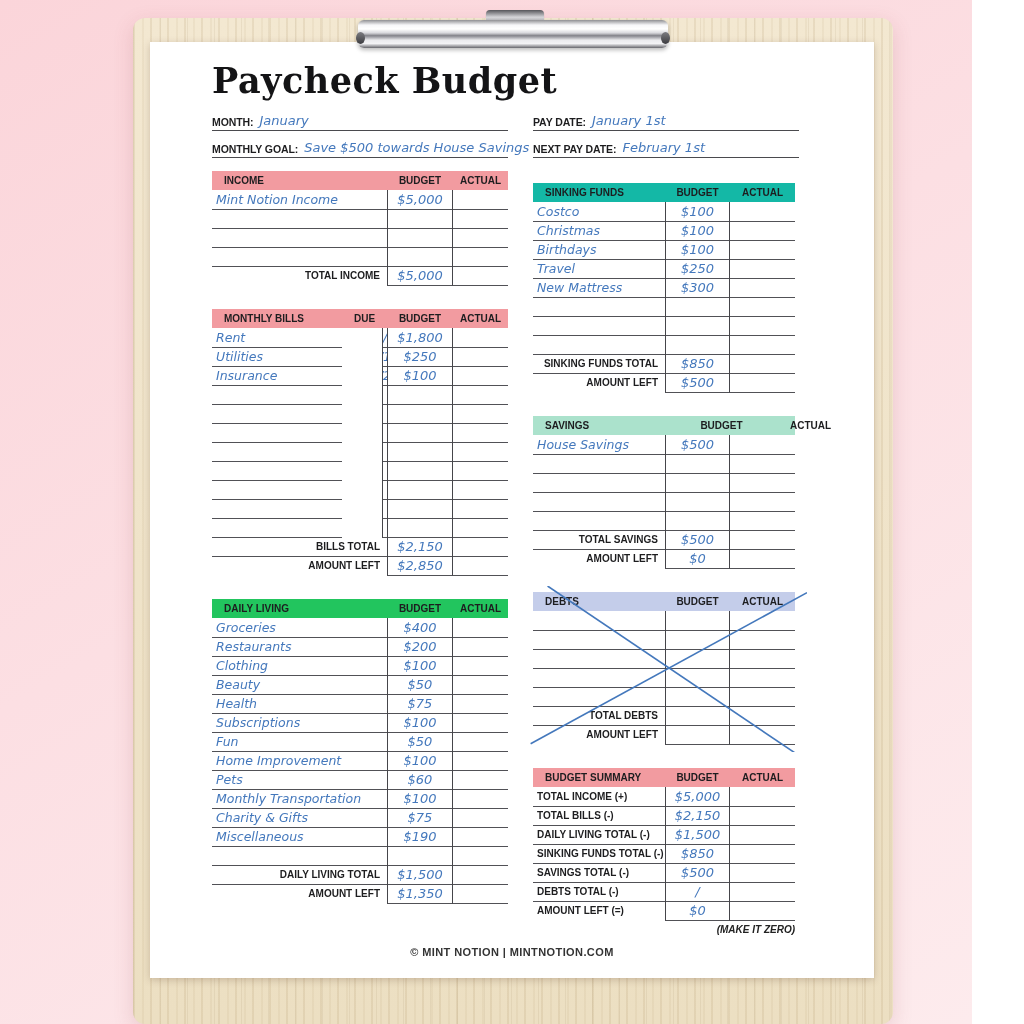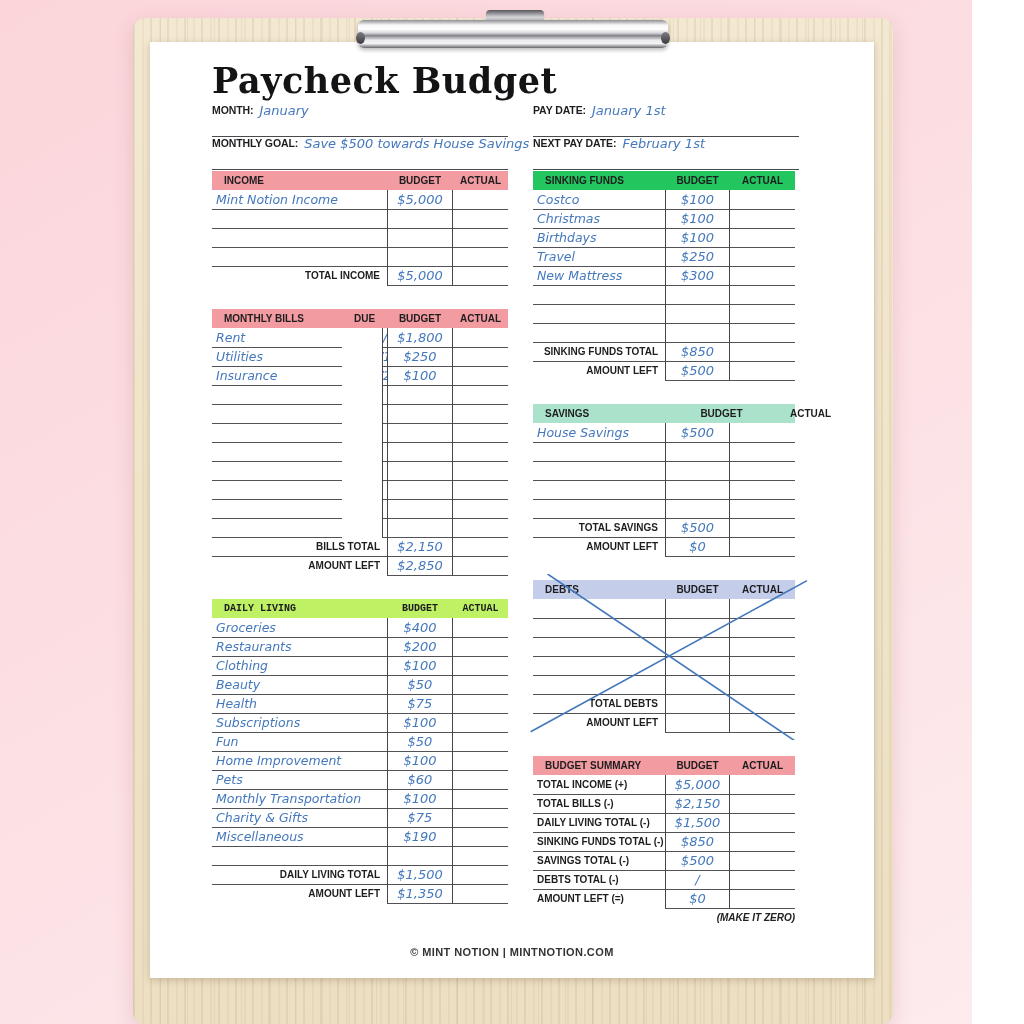--- a/index.html
+++ b/index.html
@@ -23,21 +23,21 @@
     background:linear-gradient(180deg,#8f8f93 0%,#f7f7f9 18%,#ffffff 32%,#d9d9dd 46%,#83838a 56%,#ebebee 72%,#f3f3f5 84%,#66666c 100%);
     box-shadow:0 2px 4px rgba(0,0,0,.28);}
   .clip-bar::before,.clip-bar::after{content:'';position:absolute;top:12px;width:9px;height:12px;
     background:linear-gradient(180deg,#7b7b80,#3c3c40);border-radius:50%;}
   .clip-bar::before{left:-2px}.clip-bar::after{right:-2px}
   
   .title{position:absolute;left:62px;top:18px;font-family:"DejaVu Serif",serif;font-weight:700;
     font-size:35px;letter-spacing:.5px;color:#141416;}
   .fields{position:absolute;top:62px;}
   .fields.fl{left:62px;width:296px;} .fields.fr{left:383px;width:266px;}
-  .field{height:24px;border-bottom:1px solid #4a4a4e;display:flex;align-items:flex-start;gap:6px;padding-bottom:8px;}
+  .field{height:24px;border-bottom:1px solid #4a4a4e;display:flex;align-items:flex-end;gap:6px;padding-bottom:2px;}
   .flabel{font-weight:700;font-size:10.5px;letter-spacing:-.1px;white-space:nowrap;}
   .hand{font-family:"DejaVu Sans",sans-serif;font-style:italic;color:#4478bc;}
   .fvalue{font-size:13px;line-height:1.05;white-space:nowrap;}
   
   .col{position:absolute;top:129px;display:flex;flex-direction:column;gap:24px;}
   .col-left{left:62px;width:296px;} .col-right{left:383px;width:262px;}
   .btable{position:relative;}
   .trow{display:grid;height:19px;align-items:center;}
   .t-left .trow{grid-template-columns:175px 66px 55px;}
   .t-bills .trow{grid-template-columns:130px 45px 66px 55px;}
@@ -203,21 +203,21 @@
             <div class="c budget hand">$2,150</div>
             <div class="c actual"></div>
           </div>
           <div class="trow total last">
             <div class="c label span2">AMOUNT LEFT</div>
             <div class="c budget hand">$2,850</div>
             <div class="c actual"></div>
           </div>
         </div>
       <div class="btable t-left">
-          <div class="trow thead" style="background: #bef264; font-family: Liberation Mono, monospace;">
+          <div class="trow thead" style="background: #22c55e;">
             <div class="h hname">DAILY LIVING</div>
             <div class="h">BUDGET</div>
             <div class="h">ACTUAL</div>
           </div>
           <div class="trow entry">
             <div class="c label hand">Groceries</div>
             <div class="c budget hand">$400</div>
             <div class="c actual"></div>
           </div>
           <div class="trow entry">
@@ -288,21 +288,21 @@
           <div class="trow total last">
             <div class="c label">AMOUNT LEFT</div>
             <div class="c budget hand">$1,350</div>
             <div class="c actual"></div>
           </div>
         </div>
     </div>
 
     <div class="col col-right">
       <div class="btable t-right">
-          <div class="trow thead" style="background: #22c55e;">
+          <div class="trow thead" style="background: #14b8a6; margin-top: 12px;">
             <div class="h hname">SINKING FUNDS</div>
             <div class="h">BUDGET</div>
             <div class="h">ACTUAL</div>
           </div>
           <div class="trow entry">
             <div class="c label hand">Costco</div>
             <div class="c budget hand">$100</div>
             <div class="c actual"></div>
           </div>
           <div class="trow entry">

